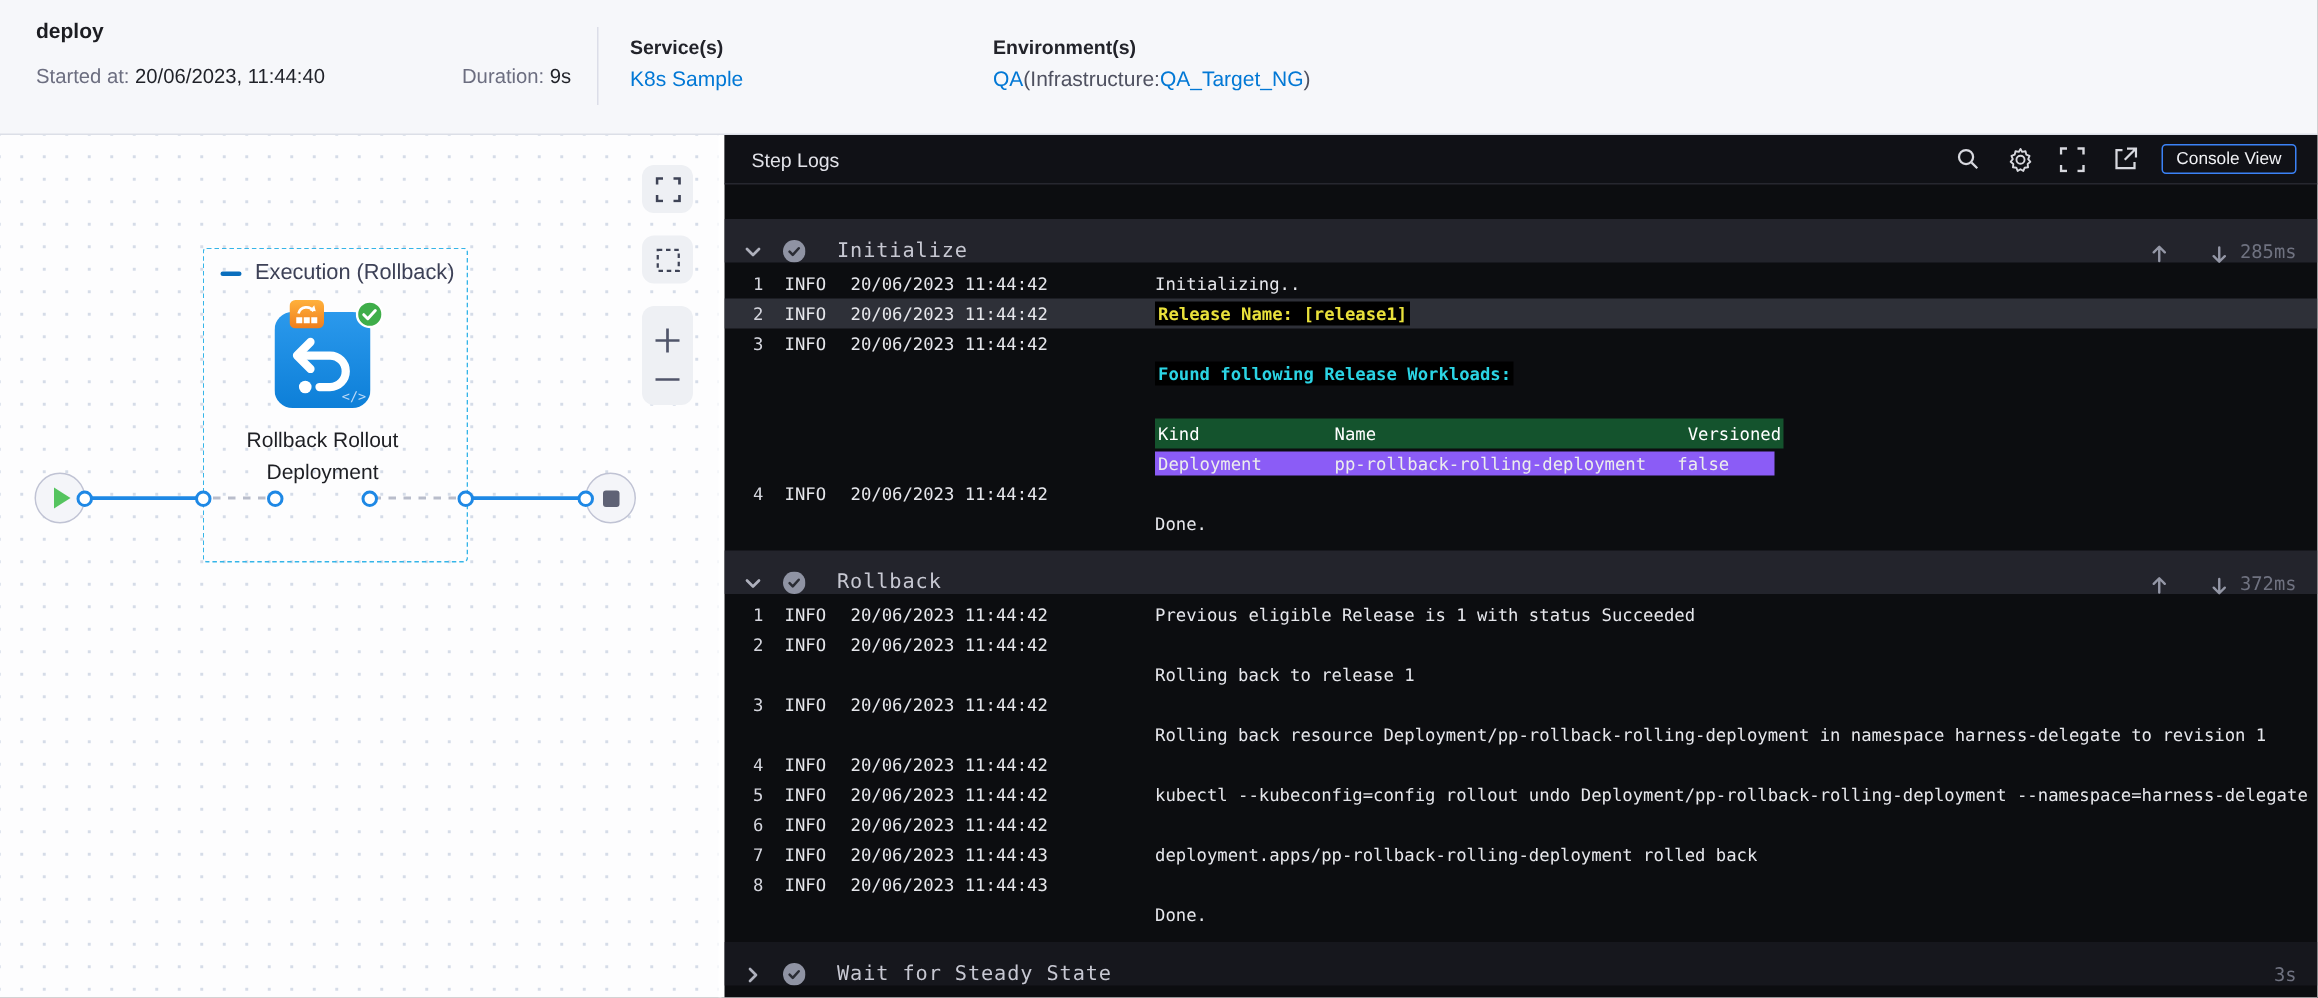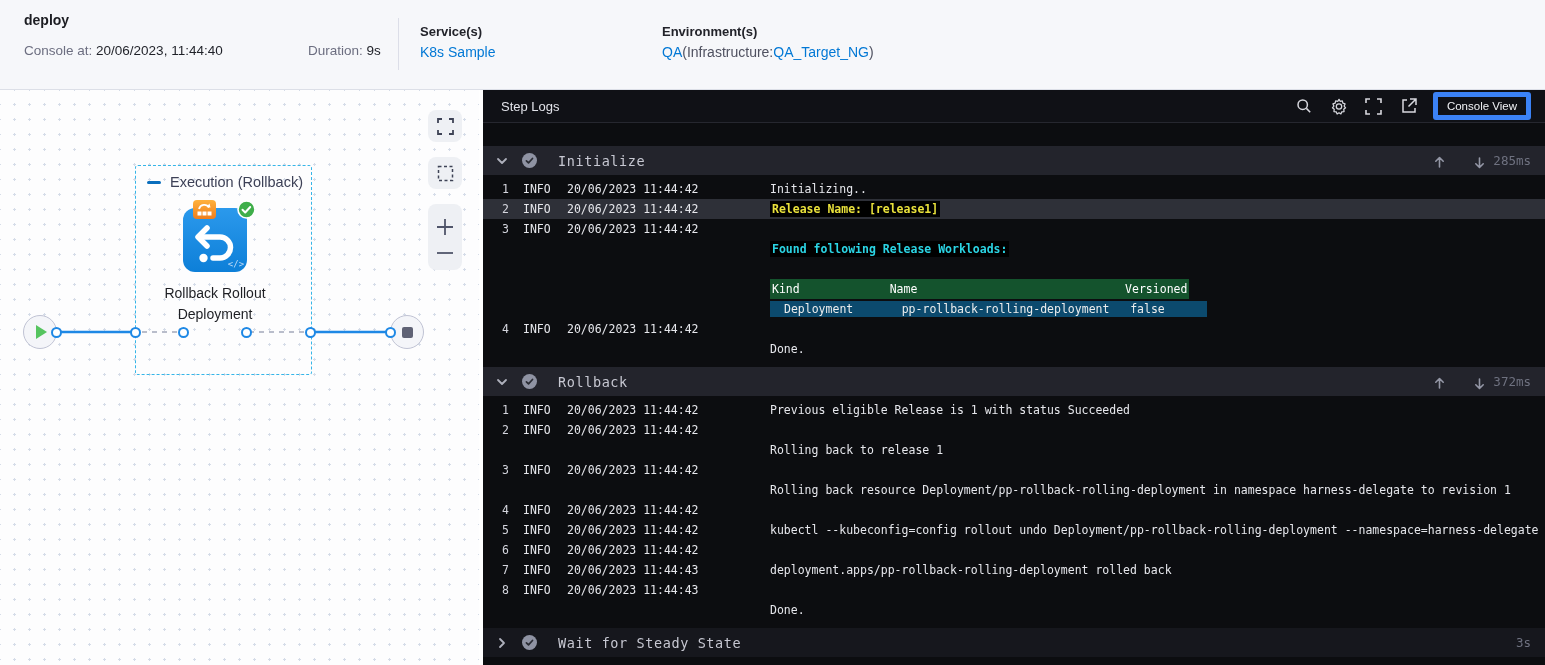--- a/index.html
+++ b/index.html
@@ -60,26 +60,26 @@
 
   
   .console { position:absolute; left:483px; top:90px; width:1062px; height:575px;
              background:#0c0d10; overflow:hidden;
              font-family:"DejaVu Sans Mono", monospace; }
   .console-header { height:33px; background:#101116; border-bottom:1px solid #26272f;
                     display:flex; align-items:center; padding:0 14px 0 18px; }
   .console-title { font-family:"Liberation Sans", sans-serif; font-size:13px; color:#e2e3e9; flex:1; }
   .tool-icon { width:18px; height:18px; margin-left:17px; display:flex; align-items:center;
                justify-content:center; cursor:pointer; }
-  .console-view-btn { margin-left:15px; border:5px solid #3b82f6; border-radius:3px;
+  .console-view-btn { margin-left:15px; border:1px solid #3b82f6; border-radius:3px;
                       color:#f1f2f5; font-family:"Liberation Sans", sans-serif; font-size:11.5px;
                       padding:3px 9px; background:transparent; cursor:pointer; white-space:nowrap; }
 
   .console-body { padding-top:20px; }
-  .log-section-header { height:29px; display:flex; align-items:center; background:#23242c;
+  .log-section-header { height:29px; display:flex; align-items:flex-end; background:#23242c;
                         padding:0 14px 0 12px; margin-top:3px; cursor:pointer; }
   .log-section-header.collapsed { background:#16171d; }
   .sec-chevron { width:14px; height:14px; display:flex; align-items:center; justify-content:center; }
   .sec-check   { width:15px; height:15px; margin-left:13px; }
   .sec-title   { margin-left:21px; font-size:13.5px; letter-spacing:.6px; color:#c7c8d2; }
   .sec-spacer  { flex:1; }
   .sec-arrow   { width:14px; height:14px; margin-left:26px; cursor:pointer; }
   .sec-duration{ font-size:12.5px; color:#6f7280; min-width:44px; text-align:right; }
 
   .section-logs { padding:4px 0 5px 0; }
@@ -87,32 +87,32 @@
   .log-row.highlighted { background:#2e3038; }
   .ln  { width:26px; text-align:right; margin-right:14px; color:#d4d5dd; flex:none; }
   .lvl { width:44px; flex:none; }
   .ts  { width:203px; flex:none; }
   .msg { flex:1; min-width:0; overflow:hidden; }
   .msg-line { height:20px; white-space:pre; overflow:hidden; }
   .msg-span { white-space:pre;text-align:center; }
   .style-yellow { background:#000; color:#e9e13b; font-weight:700; padding:1px 2px; }
   .style-cyan   { background:#000; color:#2bd4e4; font-weight:700; padding:1px 2px; }
   .style-table-header { background:#14532d; color:#fff; font-weight:400; padding:19px 2px; }
-  .style-table-row    { background:#0c4a6e; color:#eceded; padding:1px 14px; }
+  .style-table-row    { background:#8b5cf6; color:#eceded; padding:1px 2px; }
   .style-plain  { color:#e6e7ec; }
 </style>
 </head>
 <body>
 
 <div class="page">
 
   <header class="top-header">
     <div class="ht-title">deploy</div>
     <div class="meta-line ht-started">
-      <span>Console at:</span>
+      <span>Started at:</span>
       <b>20/06/2023, 11:44:40</b>
     </div>
     <div class="meta-line ht-duration">
       <span>Duration:</span>
       <b>9s</b>
     </div>
     <div class="hdr-divider"></div>
     <div class="hdr-block svc-block">
       <div class="blk-label">Service(s)</div>
       <div class="blk-value">K8s Sample</div>

